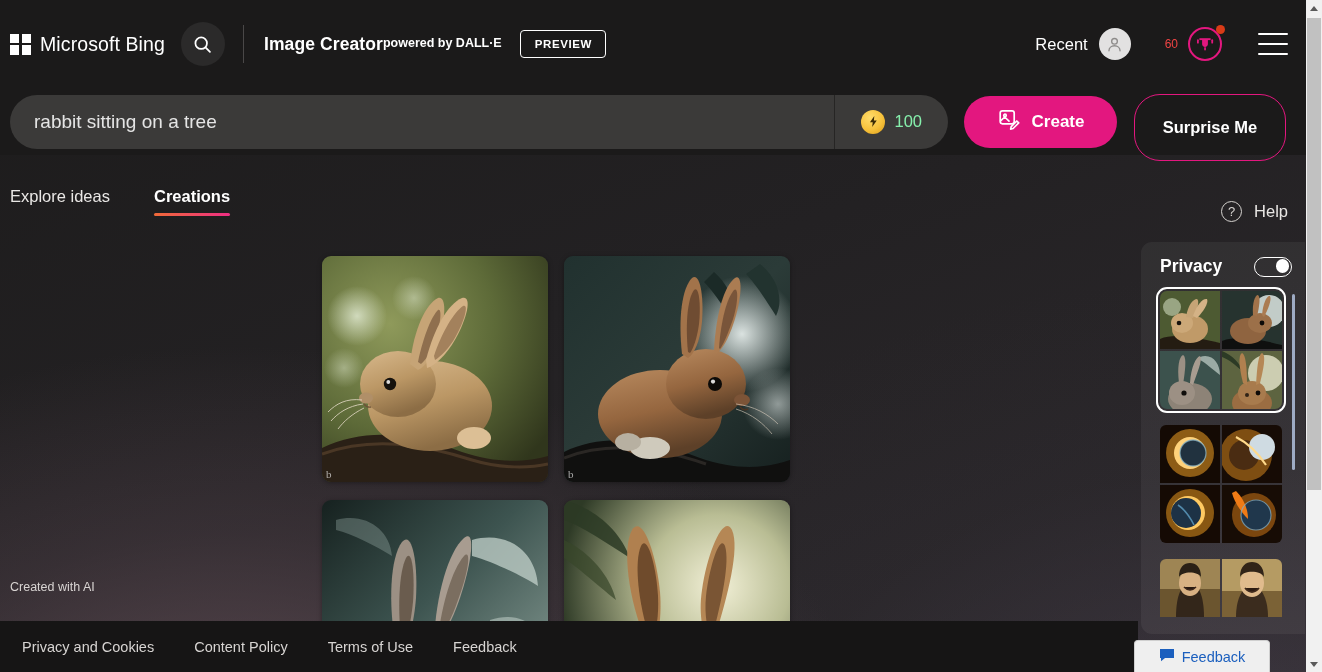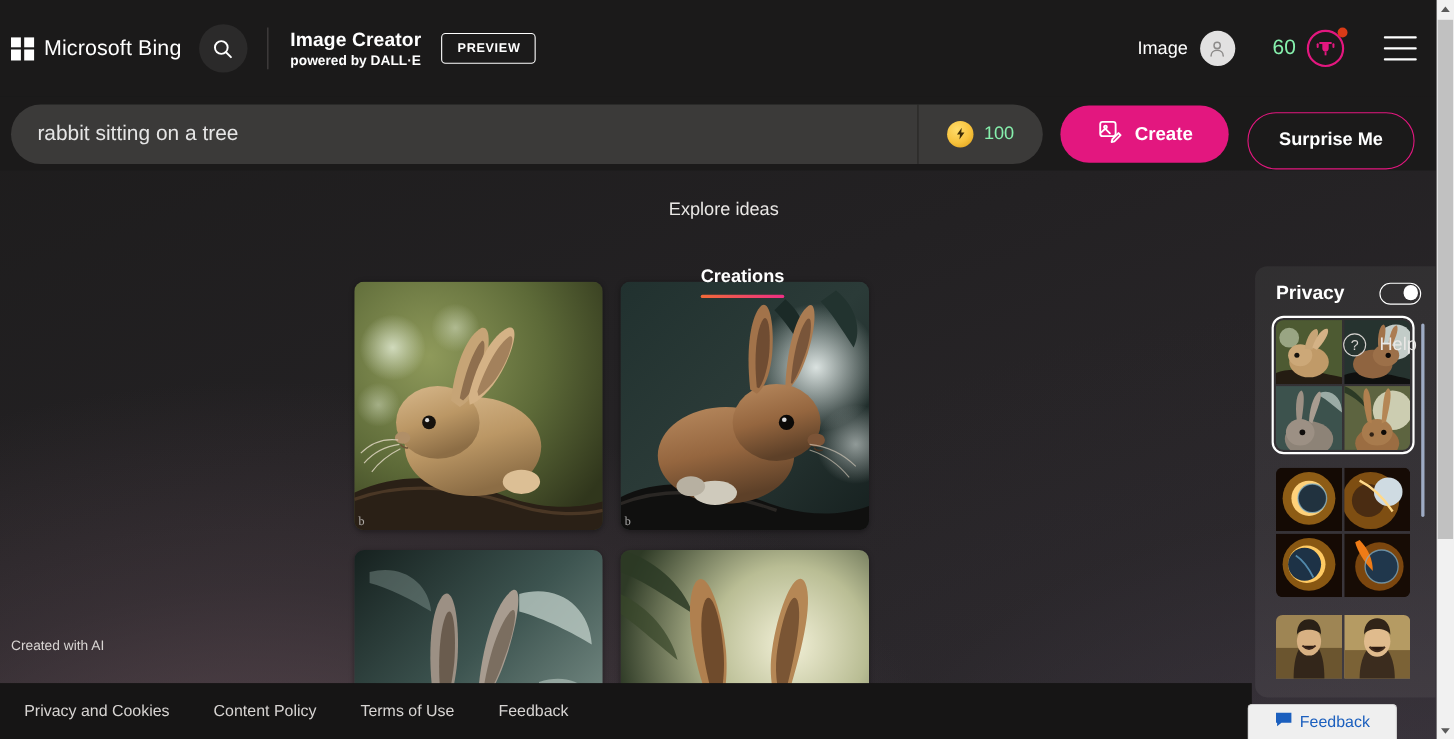--- a/index.html
+++ b/index.html
@@ -71,21 +71,21 @@
     cursor: pointer;
     flex: none;
   }
 
   .hdr-divider {
     width: 1px; height: 38px;
     background: #4a4848;
     margin: 0 20px 0 18px;
   }
 
-  .brand-block { display: flex; flex-direction: column; }
+  .brand-block { display: flex; flex-direction: row; }
   .brand-title {
     color: #ffffff;
     font-size: 17.5px;
     font-weight: bold;
     line-height: 20px;
     letter-spacing: .1px;
   }
   .brand-sub {
     color: #ffffff;
     font-size: 12.5px;
@@ -122,22 +122,22 @@
   }
   .avatar {
     width: 32px; height: 32px;
     border-radius: 50%;
     background: #e2e1e1;
     display: flex; align-items: center; justify-content: center;
     cursor: pointer;
     flex: none;
   }
   .rewards-count {
-    color: #86efac;
-    font-size: 19px;
+    color: #ef4444;
+    font-size: 12px;
     margin-left: 34px;
     margin-right: 10px;
   }
   .rewards-badge {
     position: relative;
     width: 34px; height: 34px;
     cursor: pointer;
     flex: none;
   }
   .rewards-ring {
@@ -221,21 +221,21 @@
     font-size: 17px;
     font-weight: bold;
     display: flex; align-items: center; justify-content: center;
     gap: 11px;
     cursor: pointer;
     font-family: "Liberation Sans", sans-serif;
     flex: none;
   }
   .btn-surprise {
     margin-left: 17px;
-    height: 52px;
+    height: 67px;
     min-width: 152px;
     border-radius: 26px;
     background: transparent;
     border: 1.6px solid #e3177f;
     color: #ffffff;
     font-size: 16.5px;
     font-weight: bold;
     display: flex; align-items: center; justify-content: center;
     cursor: pointer;
     font-family: "Liberation Sans", sans-serif;
@@ -243,23 +243,22 @@
     padding: 1px 18px;
     margin-top: 12px;
   }
 
   
   #tabsrow {
     position: absolute;
     left: 0; top: 155px;
     width: 1306px; height: 67px;
     display: flex;
-    align-items: center;
+    align-items: flex-end;
     z-index: 4;
-    flex-direction: column;
   }
   .tab {
     position: relative;
     color: #e9e7e5;
     font-size: 16.5px;
     padding: 26px 0 16px 0;
     margin-left: 0;
     cursor: pointer;
     white-space: nowrap;
   }
@@ -494,21 +493,21 @@
       <div class="hdr-divider"></div>
 
       <div class="brand-block">
         <div class="brand-title">Image Creator</div>
         <div class="brand-sub">powered by DALL·E</div>
       </div>
 
       <div class="preview-pill">PREVIEW</div>
 
       <div class="hdr-right">
-        <span class="user-name">Image</span>
+        <span class="user-name">Recent</span>
         <span class="avatar">
           <svg width="19" height="19" viewBox="0 0 24 24" fill="none" stroke="#8d8b8a" stroke-width="1.7" stroke-linecap="round">
             <circle cx="12" cy="8" r="3.6"></circle>
             <path d="M5 20c0-3.9 3.1-6.4 7-6.4s7 2.5 7 6.4"></path>
           </svg>
         </span>
         <span class="rewards-count">60</span>
         <span class="rewards-badge">
           <span class="rewards-ring"></span>
           <svg width="34" height="34" viewBox="0 0 34 34" fill="none">

